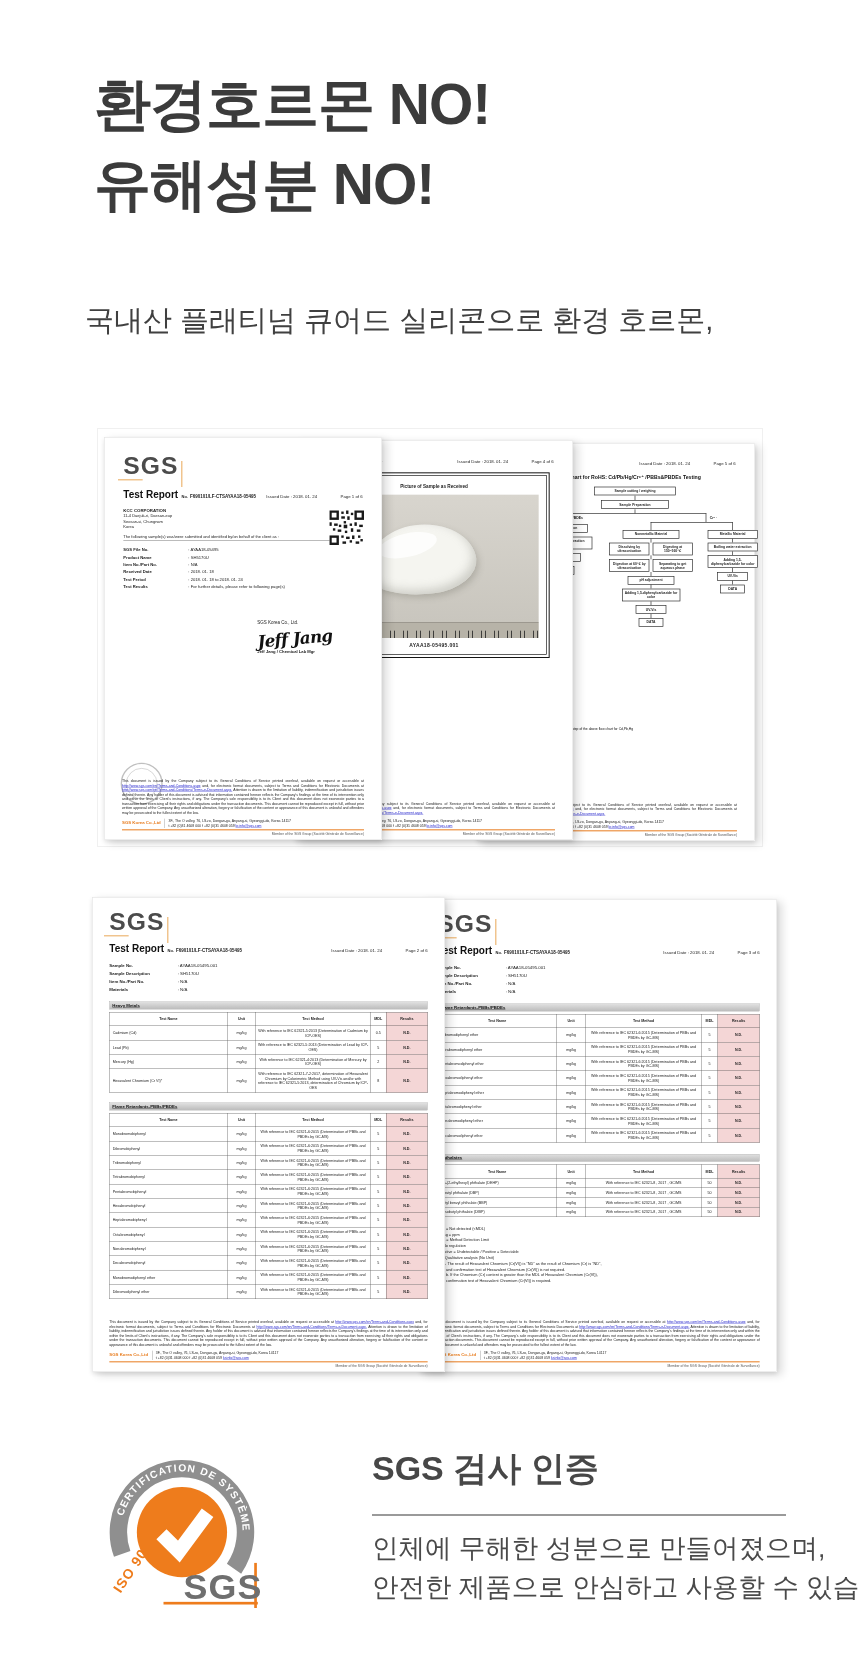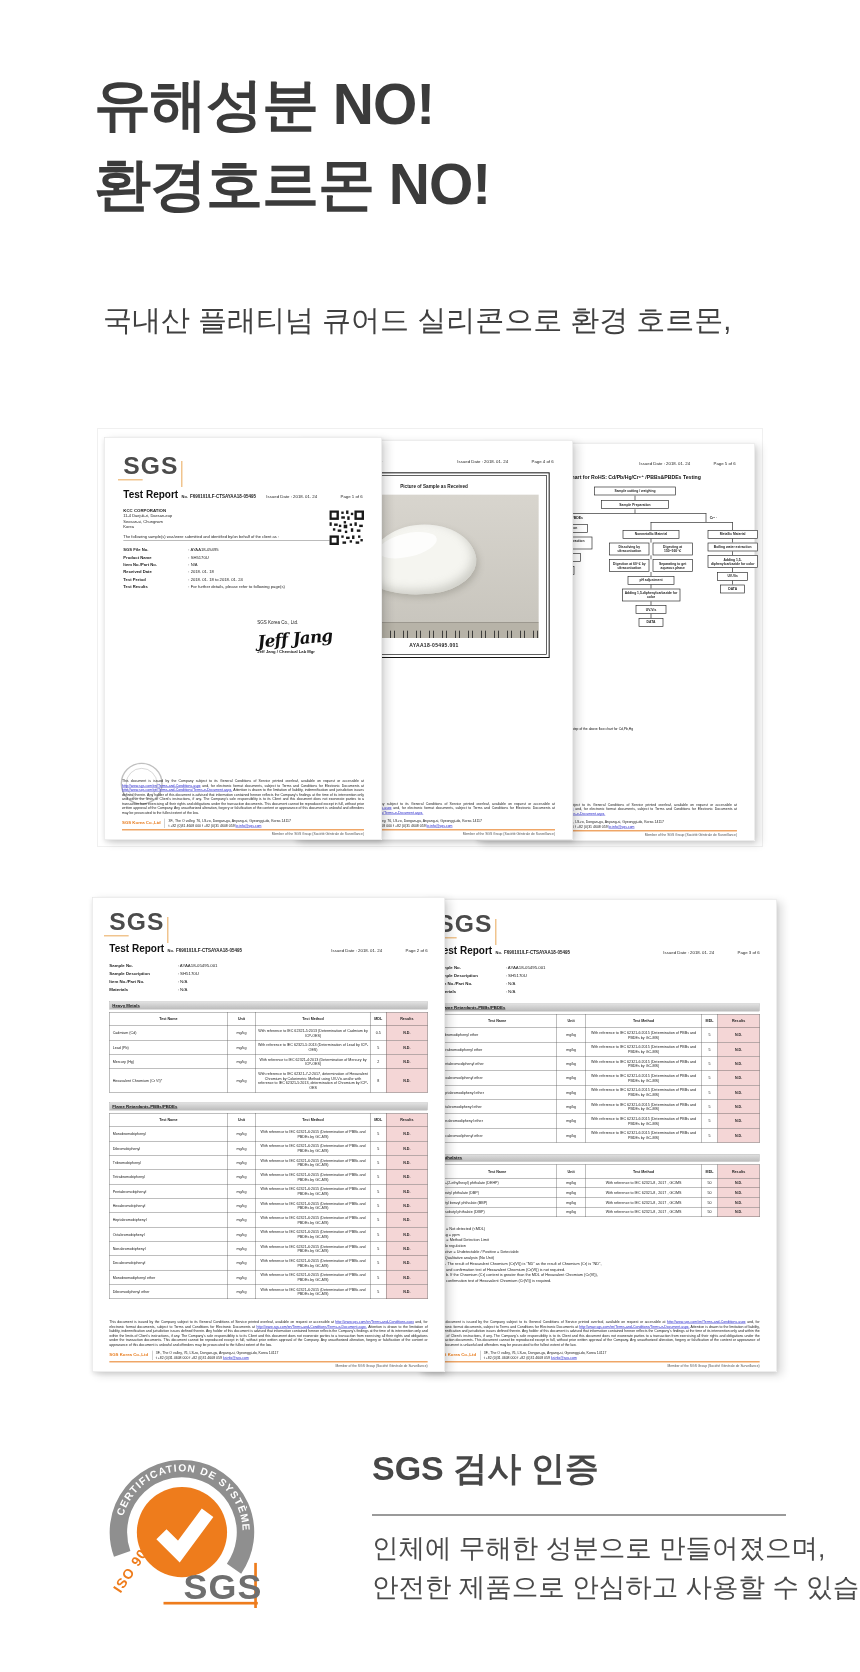--- a/index.html
+++ b/index.html
@@ -2,21 +2,21 @@
 <html><head>
 <meta charset="utf-8">
 <style>
   html,body{margin:0;padding:0}
   body{width:860px;height:1672px;position:relative;background:#fff;overflow:hidden;
        font-family:"Liberation Sans","DejaVu Sans",sans-serif;color:#222}
 
   
   .hero-h{position:absolute;left:94px;top:64px;font-size:57px;line-height:80px;
           font-weight:800;color:#3b3b3b;letter-spacing:-1px;white-space:nowrap}
-  .hero-s{position:absolute;left:103px;top:288px;font-size:29px;line-height:64px;
+  .hero-s{position:absolute;left:85px;top:288px;font-size:29px;line-height:64px;
           font-weight:400;color:#404040;white-space:nowrap}
 
   
   .docframe{position:absolute;left:97px;top:428px;width:664px;height:417px;border:1px solid #f0f0f0;background:#fff}
   .page{position:absolute;background:#fff;border:2px solid #e4e4e4;transform-origin:0 0;transform:scale(.33333);
         box-shadow:0 6px 14px rgba(0,0,0,.10),14px 8px 26px rgba(0,0,0,.14);box-sizing:border-box}
 
   
   .pad{padding:0 56px}
   .sgs-logo{display:inline-block;position:relative;font-size:74px;font-weight:800;color:#4b4b4b;
@@ -100,22 +100,22 @@
   
   .badge{position:absolute;left:102px;top:1444px}
   .cert-title{position:absolute;left:372px;top:1446px;font-size:34px;font-weight:800;color:#474747}
   .cert-div{position:absolute;left:372px;top:1514px;width:414px;height:1.5px;background:#9a9a9a}
   .cert-body{position:absolute;left:372px;top:1529px;font-size:26.5px;line-height:39px;color:#4a4a4a;white-space:nowrap}
 </style>
 </head>
 <body>
 
 <div class="hero-h">
+  <div>환경호르몬 NO!</div>
   <div>유해성분 NO!</div>
-  <div>환경호르몬 NO!</div>
 </div>
 <div class="hero-s">
   <div>국내산 플래티넘 큐어드 실리콘으로 환경 호르몬,</div>
 </div>
 
 <div class="docframe"></div>
 
 <div class="page" style="left:477px;top:443px;width:834px;height:1194px;z-index:11">
   <div class="pad">
     <div class="rpt-head" style="margin-top:52px">

